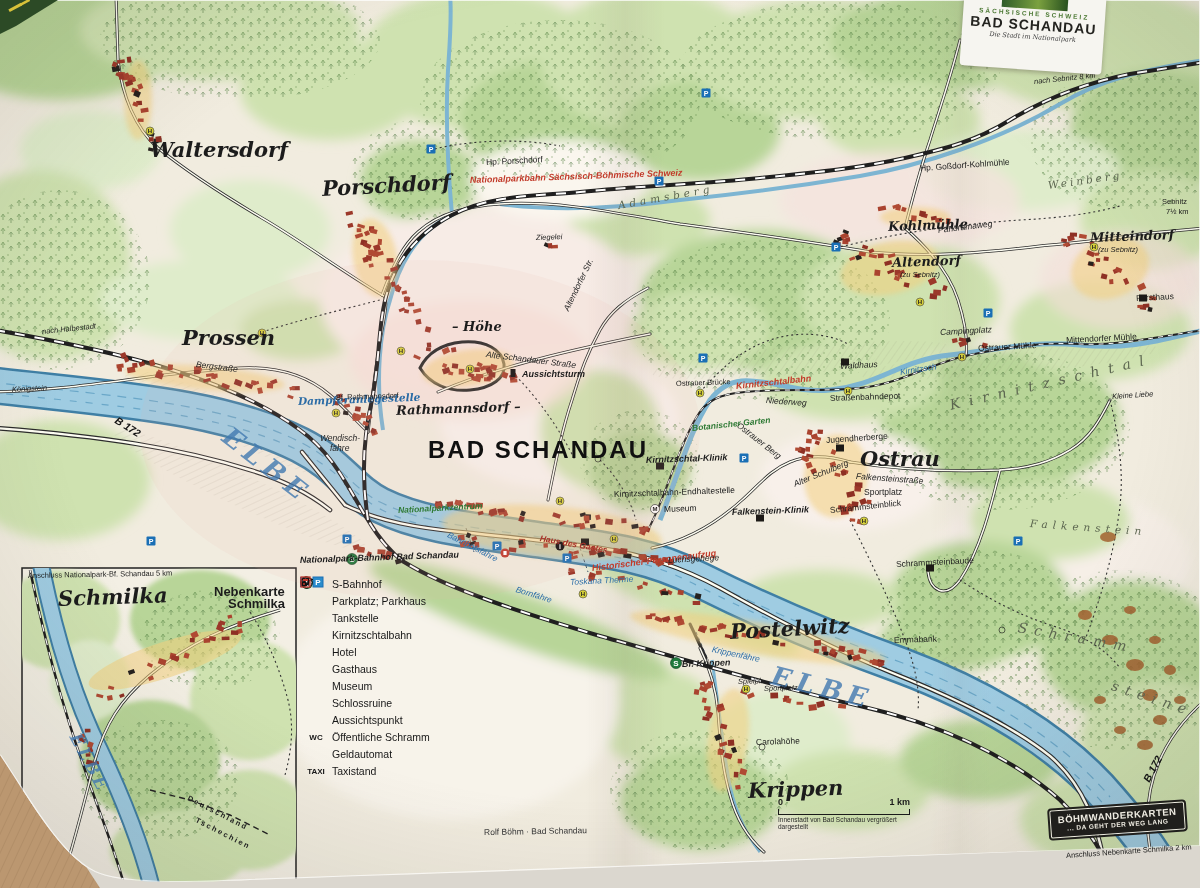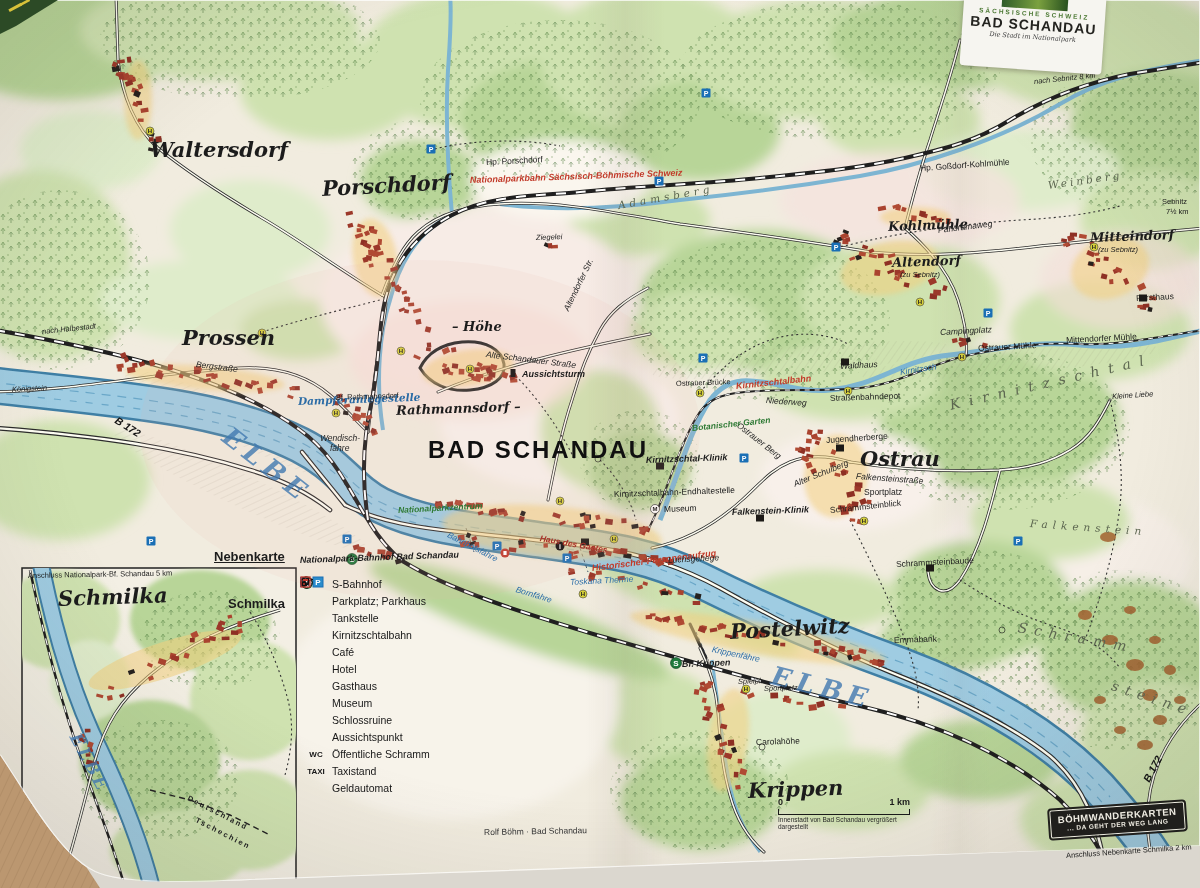--- a/index.html
+++ b/index.html
@@ -1007,21 +1007,21 @@
       <span class="ml poi" style="left: 830px; top: 394px; transform: rotate(-2deg);">Straßenbahndepot</span>
       <span class="ml tiny" style="left: 676px; top: 380px; transform: rotate(-2deg);">Ostrauer Brücke</span>
       <span class="ml green-i" style="left: 692px; top: 424px; transform: rotate(-6deg);">Botanischer Garten</span>
       <span class="ml poi" style="left: 894px; top: 636px; transform: rotate(-2deg);">Emmabank</span>
       <span class="ml poi" style="left: 756px; top: 738px; transform: rotate(-2deg);">Carolahöhe</span>
       <span class="ml poi-b" style="left: 682px; top: 660px; transform: rotate(-2deg);">Bf. Krippen</span>
       <span class="ml tiny-i" style="left: 738px; top: 678px; transform: rotate(-2deg);">Spielpl.</span>
       <span class="ml tiny-i" style="left: 764px; top: 685px; transform: rotate(-2deg);">Sportplatz</span>
       <span class="ml border" style="left: 188px; top: 794px; transform: rotate(27deg);">Deutschland</span>
       <span class="ml border" style="left: 196px; top: 816px; transform: rotate(27deg);">Tschechien</span>
-      <span class="ml inset-h" style="left: 214px; top: 550px; text-decoration: underline;">Nebenkarte</span>
+      <span class="ml inset-h" style="left: 214px; top: 585px;">Nebenkarte</span>
       <span class="ml inset-h" style="left: 228px; top: 597px;">Schmilka</span>
       <span class="ml tiny" style="left: 28px; top: 572px; transform: rotate(-1deg);">Anschluss Nationalpark-Bf. Schandau 5 km</span>
       <span class="ml credit" style="left: 484px; top: 828px; transform: rotate(-1deg);">Rolf Böhm · Bad Schandau</span>
       <span class="ml tiny" style="left: 1066px; top: 852px; transform: rotate(-4deg);">Anschluss Nebenkarte Schmilka 2 km</span>
     </div>
 
 <div class="legend">
   <div id="legend-rows">
         <div class="lr">
           <span class="li">
@@ -1053,29 +1053,20 @@
           <span class="lt">Tankstelle</span>
         </div>
         <div class="lr">
           <span class="li">
             <svg width="13" height="13">
               <circle cx="6.5" cy="6.5" r="5.5" fill="none" stroke="#111" stroke-width="1.2"></circle>
               <text x="6.5" y="10" text-anchor="middle" font-size="9" font-weight="bold" fill="#111" font-family="DejaVu Serif,serif">i</text>
             </svg>
           </span>
           <span class="lt">Kirnitzschtalbahn</span>
-        </div>
-        <div class="lr">
-          <span class="li">
-            <svg width="14" height="12">
-              <line x1="3" y1="1" x2="3" y2="11" stroke="#111" stroke-width="1.2"></line>
-              <polygon points="3,1 13,3.5 3,6" fill="#111"></polygon>
-            </svg>
-          </span>
-          <span class="lt">Café</span>
         </div>
         <div class="lr">
           <span class="li">
             <svg width="11" height="11">
               <polygon points="1,4 5.5,0.5 10,4" fill="#111"></polygon>
               <rect x="2" y="4" width="7" height="6.5" fill="#111"></rect>
               <rect x="4.5" y="6.5" width="2" height="4" fill="#fff"></rect>
             </svg>
           </span>
           <span class="lt">Hotel</span>
@@ -1118,34 +1109,34 @@
           <span class="lt">Aussichtspunkt</span>
         </div>
         <div class="lr">
           <span class="li">
             <span class="tx">WC</span>
           </span>
           <span class="lt">Öffentliche Schramm</span>
         </div>
         <div class="lr">
           <span class="li">
-            <span class="tx">TAXI</span>
-          </span>
-          <span class="lt">Taxistand</span>
-        </div>
-        <div class="lr">
-          <span class="li">
             <svg width="11" height="12">
               <rect x="1" y="1" width="9" height="10" fill="none" stroke="#c03b2e" stroke-width="1.3"></rect>
               <rect x="3" y="3" width="5" height="2" fill="#c03b2e"></rect>
               <circle cx="4" cy="8" r="1" fill="#c03b2e"></circle>
             </svg>
           </span>
           <span class="lt">Geldautomat</span>
         </div>
+        <div class="lr">
+          <span class="li">
+            <span class="tx">TAXI</span>
+          </span>
+          <span class="lt">Taxistand</span>
+        </div>
       </div>
 </div>
 
 <div class="title-card">
   <div class="card-photo"></div>
   <div class="card-region">SÄCHSISCHE SCHWEIZ</div>
   <div class="card-title">BAD SCHANDAU</div>
   <div class="card-sub">Die Stadt im Nationalpark</div>
 </div>
 

